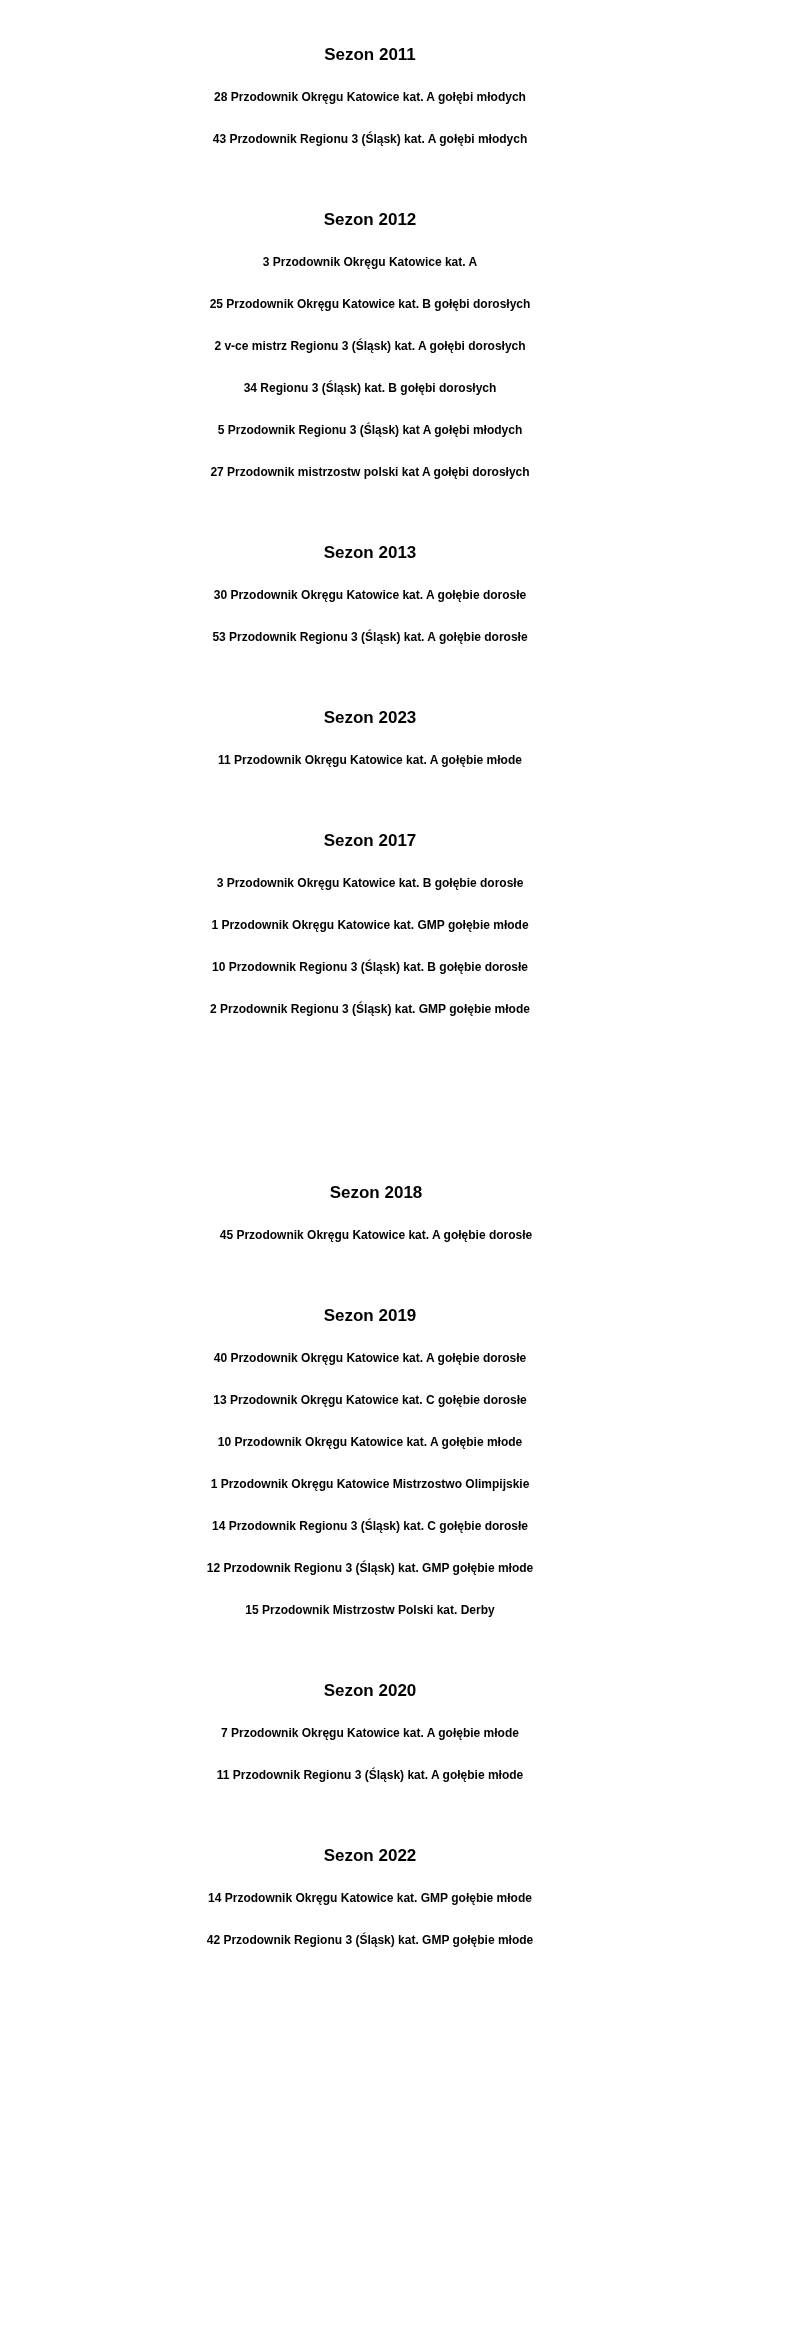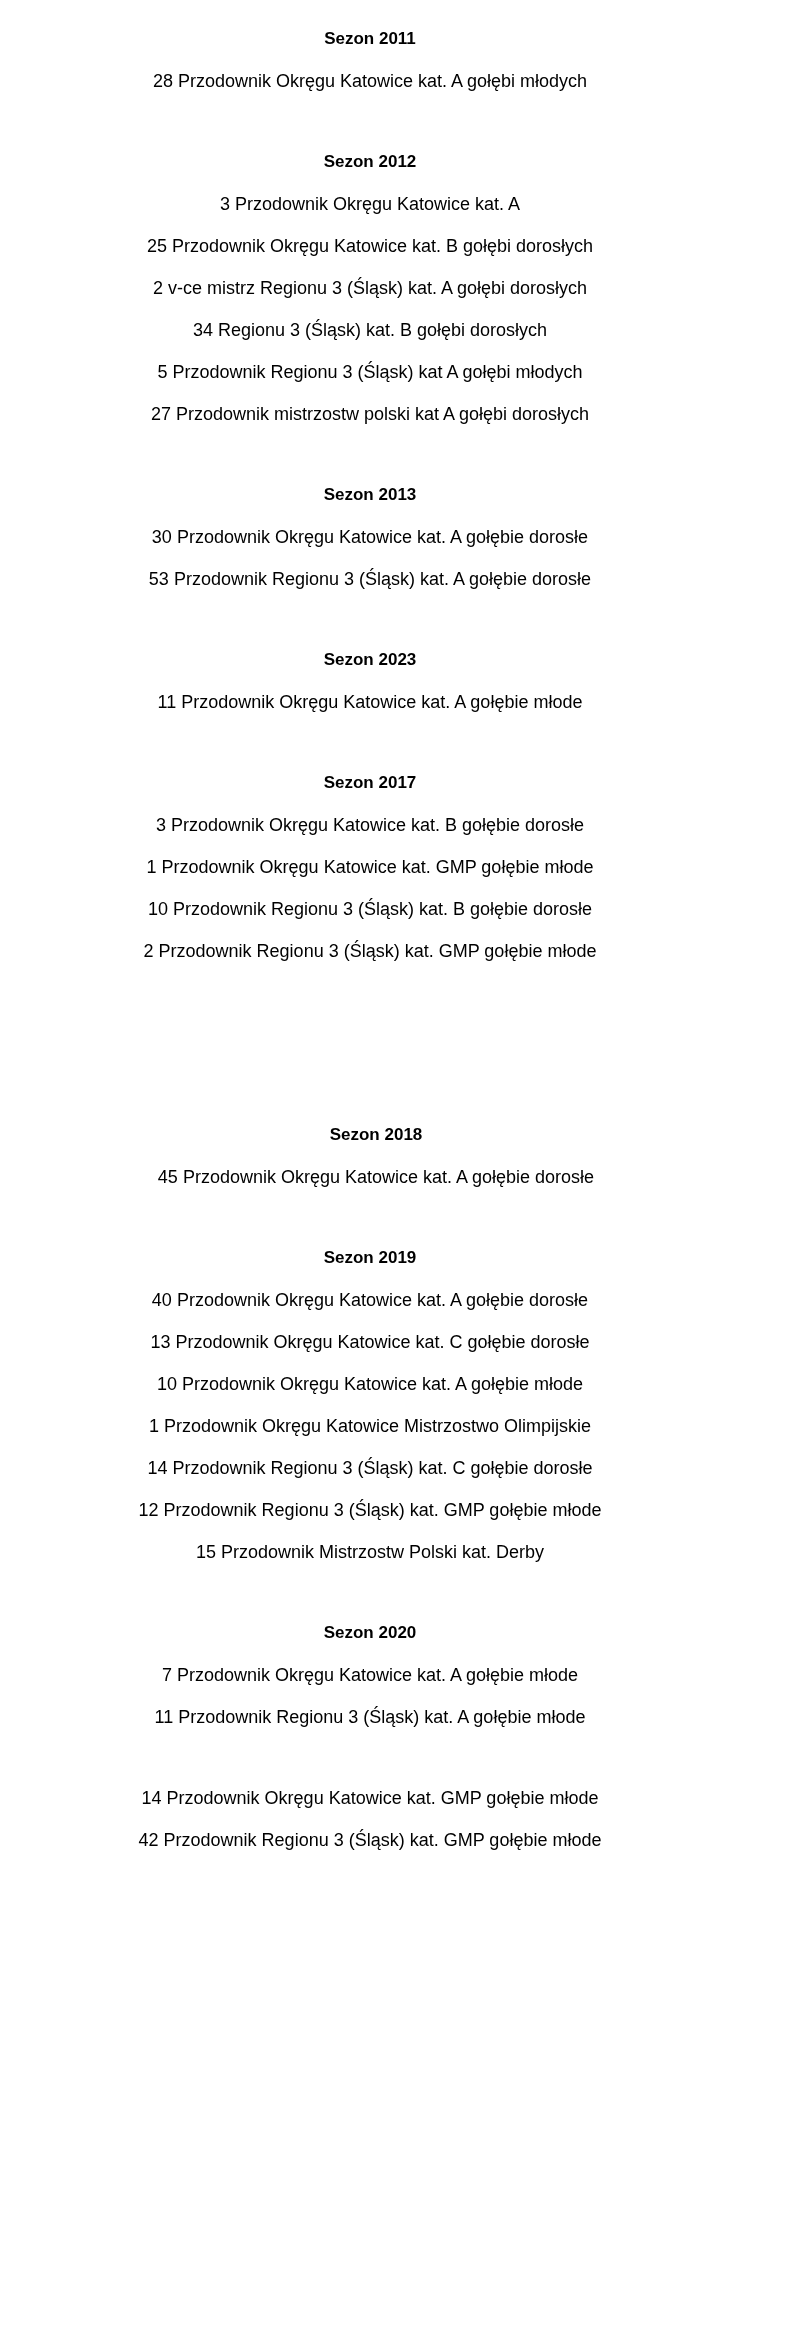--- a/index.html
+++ b/index.html
@@ -9,53 +9,54 @@
   body {
     width: 800px;
     height: 2327px;
     background: #ffffff;
     color: #000000;
     font-family: "Liberation Sans", sans-serif;
     overflow: hidden;
   }
   .page {
     width: 740px;            
-    padding-top: 18px;
+    padding-top: 34px;
     text-align: center;
   }
   .season-section {
     margin-top: 39px;        
   }
   .season-section:first-child {
     margin-top: 0;
   }
   .season-section.page-break {
     margin-top: 142px;       
     margin-left: 12px;
   }
   p.heading {
     margin: 0;
     font-size: 17px;
     line-height: 42px;
     font-weight: bold;
   }
   p.line {
     margin: 0;
-    font-size: 18px;
+    font-size: 12px;
     line-height: 42px;
-    font-weight: normal;
+    font-weight: bold;
   }
 </style>
 </head>
 <body>
 
 <div class="page" id="doc">
     <section class="season-section">
       <p class="heading">Sezon 2011</p>
       <p class="line">28 Przodownik Okręgu Katowice kat. A gołębi młodych</p>
+      <p class="line">43 Przodownik Regionu 3 (Śląsk) kat. A gołębi młodych</p>
     </section>
     <section class="season-section">
       <p class="heading">Sezon 2012</p>
       <p class="line">3 Przodownik Okręgu Katowice kat. A</p>
       <p class="line">25 Przodownik Okręgu Katowice kat. B gołębi dorosłych</p>
       <p class="line">2 v-ce mistrz Regionu 3 (Śląsk) kat. A gołębi dorosłych</p>
       <p class="line">34 Regionu 3 (Śląsk) kat. B gołębi dorosłych</p>
       <p class="line">5 Przodownik Regionu 3 (Śląsk)  kat A gołębi młodych</p>
       <p class="line">27 Przodownik mistrzostw polski kat A gołębi dorosłych</p>
     </section>
@@ -88,16 +89,17 @@
       <p class="line">14 Przodownik Regionu 3 (Śląsk) kat. C gołębie dorosłe</p>
       <p class="line">12 Przodownik Regionu 3 (Śląsk) kat. GMP gołębie młode</p>
       <p class="line">15 Przodownik Mistrzostw Polski kat. Derby</p>
     </section>
     <section class="season-section">
       <p class="heading">Sezon 2020</p>
       <p class="line">7 Przodownik Okręgu Katowice kat. A gołębie młode</p>
       <p class="line">11 Przodownik Regionu 3 (Śląsk) kat. A gołębie młode</p>
     </section>
     <section class="season-section">
+      <p class="heading">Sezon 2022</p>
       <p class="line">14 Przodownik Okręgu Katowice kat. GMP gołębie młode</p>
       <p class="line">42 Przodownik Regionu 3 (Śląsk) kat. GMP gołębie młode</p>
     </section>
   </div>
 
 </body></html>

